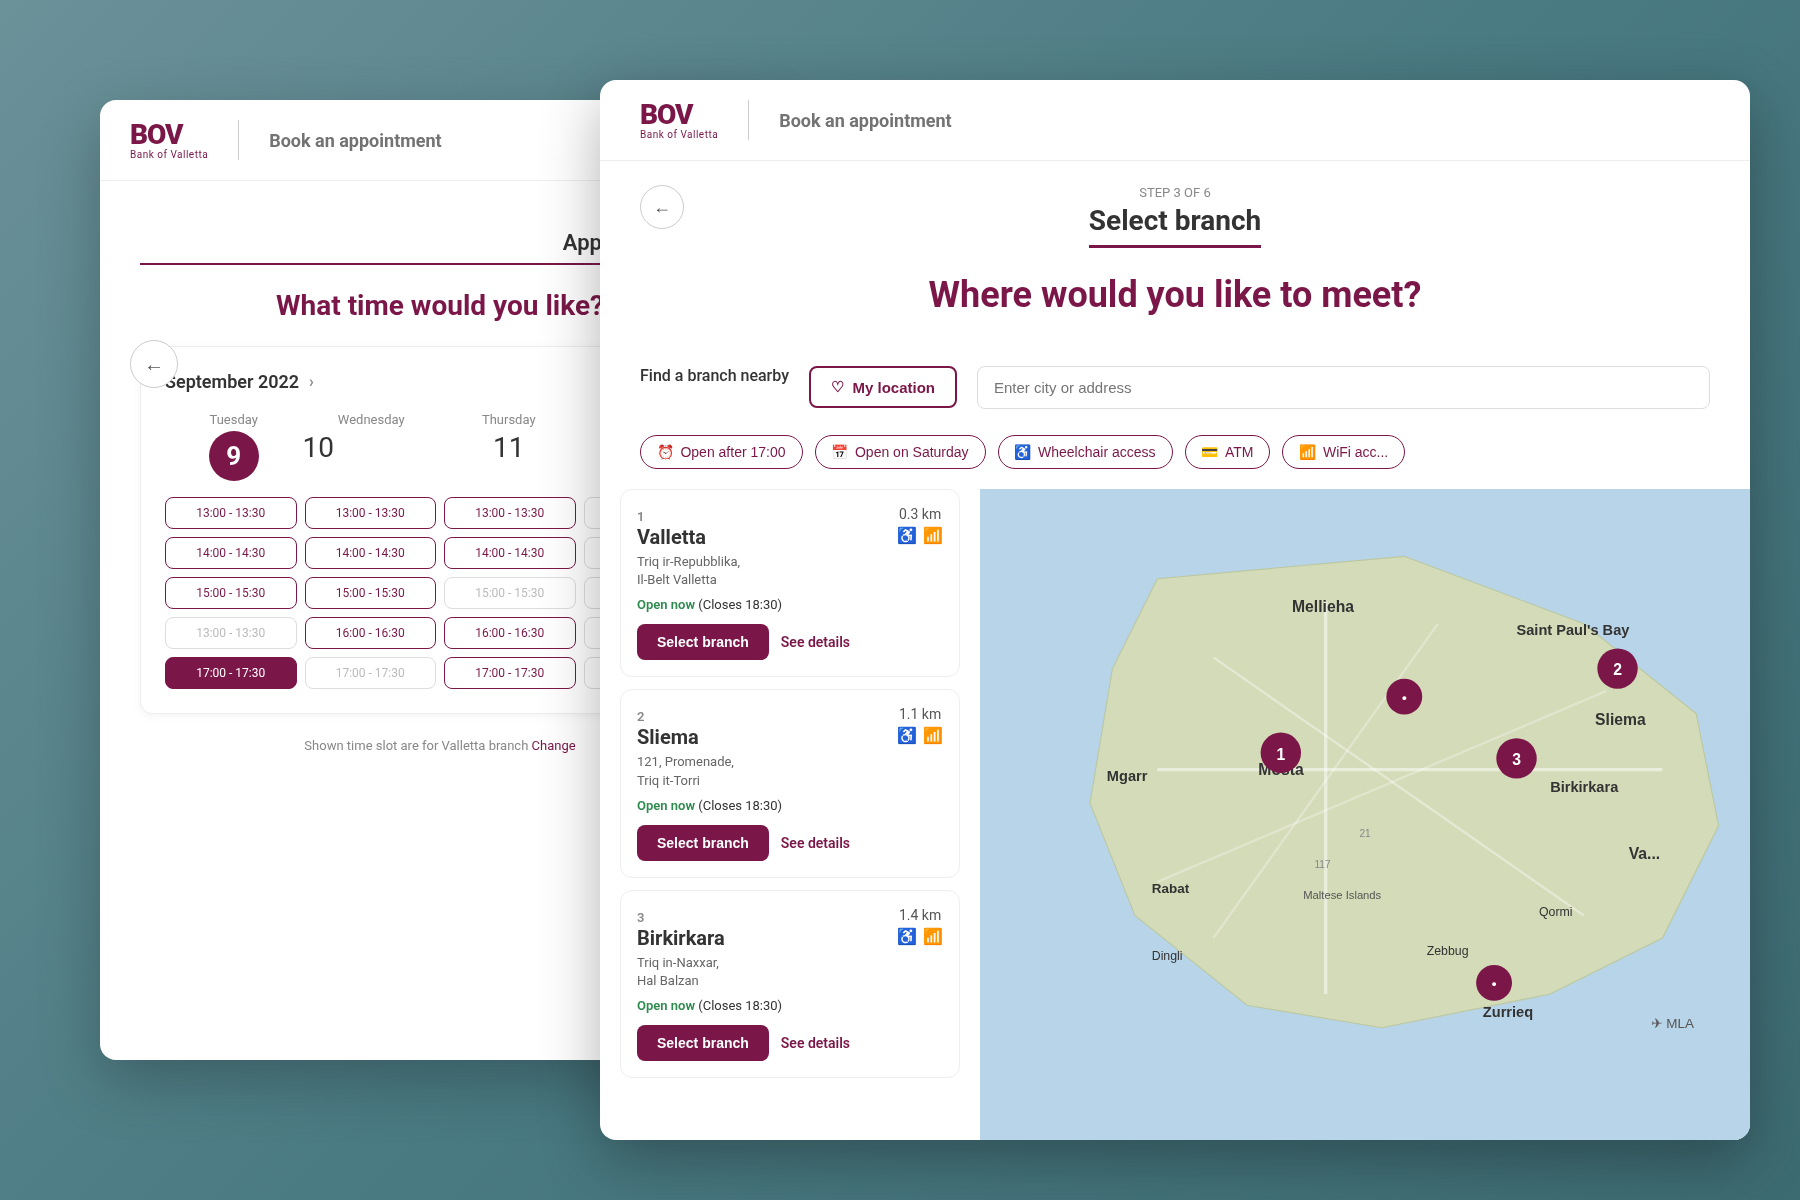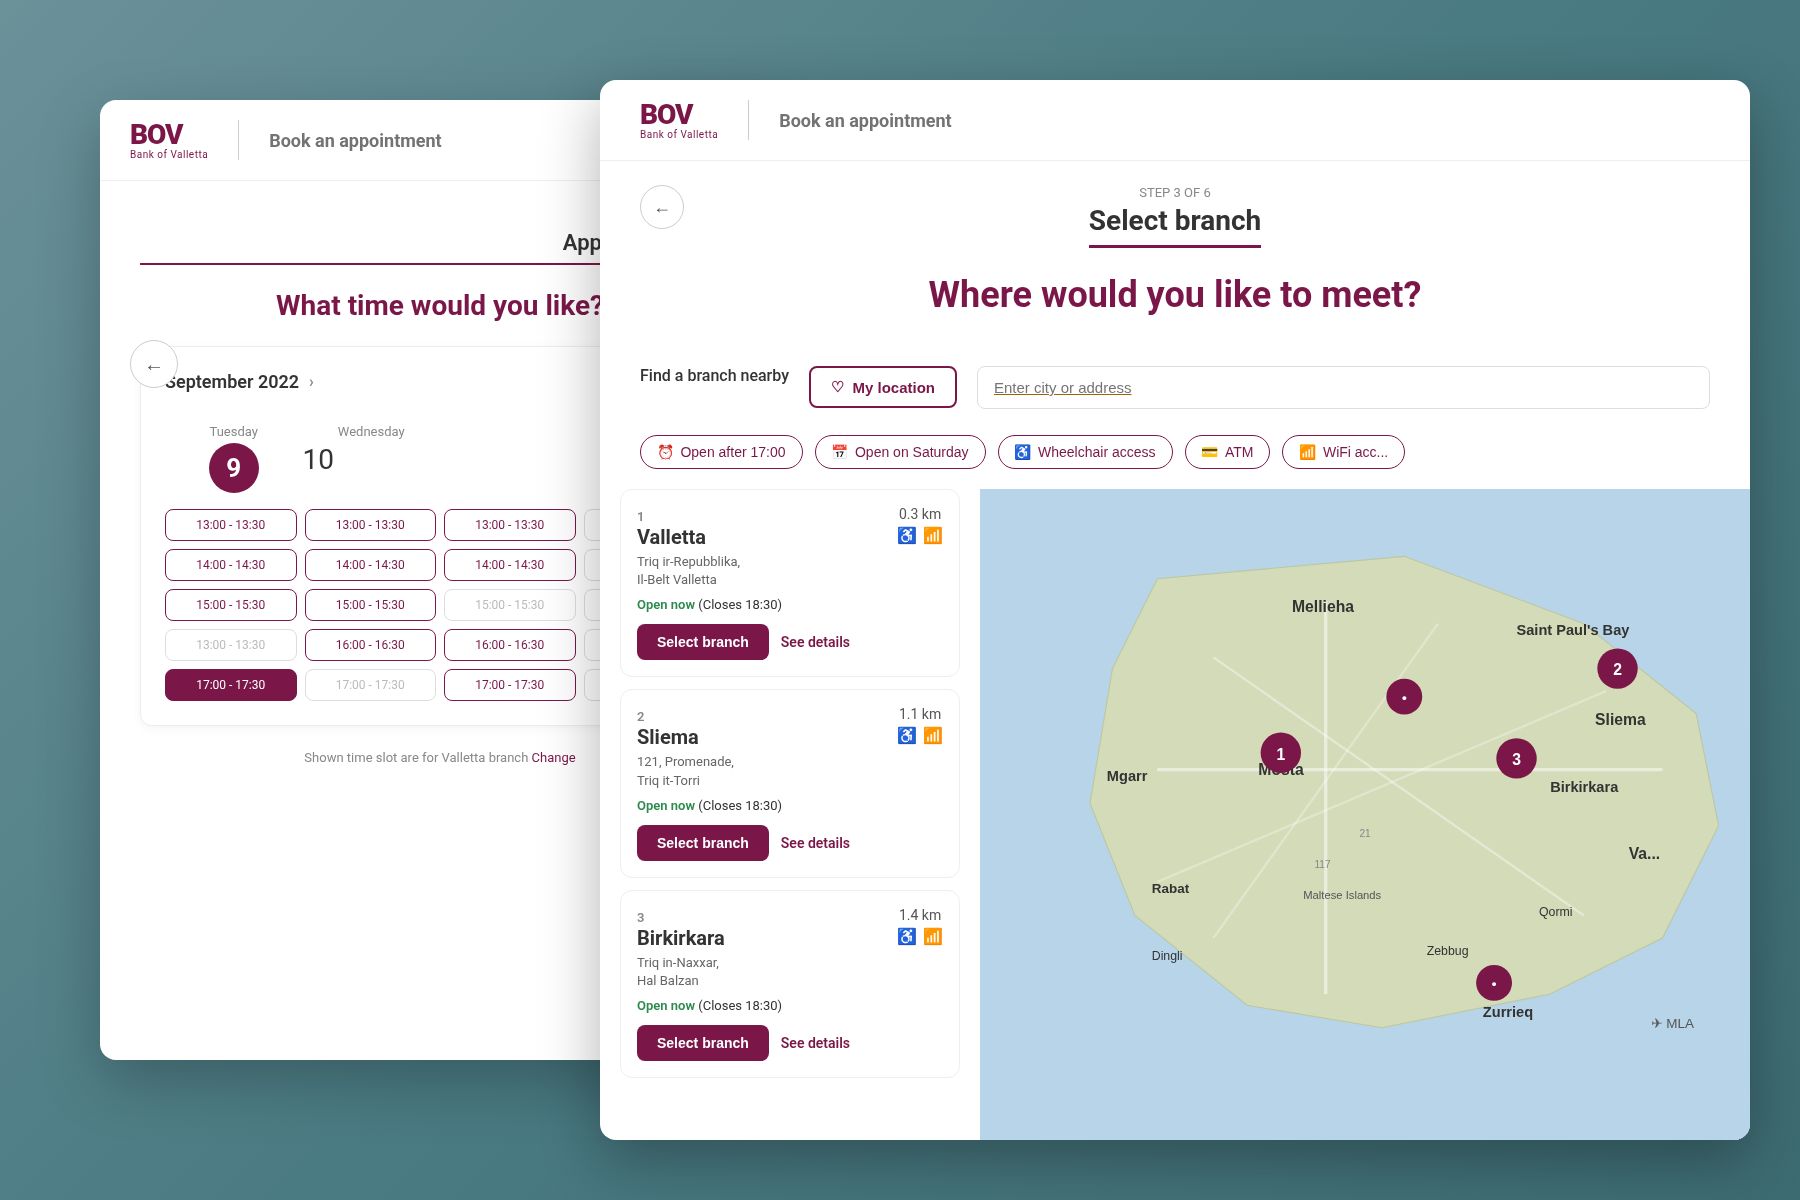--- a/index.html
+++ b/index.html
@@ -143,21 +143,21 @@
       box-shadow: 0 2px 10px rgba(0,0,0,0.05);
     }
 
     .calendar-month {
       display: flex;
       align-items: center;
       gap: 10px;
       font-size: 18px;
       font-weight: 600;
       color: #333;
-      margin-bottom: 32px;
+      margin-bottom: 20px;
     }
 
     .calendar-days-header {
       display: grid;
       grid-template-columns: repeat(4, 1fr);
       text-align: center;
       margin-bottom: 16px;
     }
 
     .day-label {
@@ -298,21 +298,20 @@
       white-space: nowrap;
     }
 
     .address-input {
       flex: 1;
       padding: 12px 16px;
       border: 1px solid #ddd;
       border-radius: 8px;
       font-size: 15px;
       color: #a16207;
-      text-decoration: underline;
     }
 
     .filter-row {
       display: flex;
       align-items: center;
       gap: 12px;
       padding: 0 40px;
       margin-bottom: 20px;
       flex-shrink: 0;
       flex-wrap: wrap;
@@ -517,20 +516,24 @@
       </div>
 
       <div class="calendar-days-header">
         <div>
           <div class="day-label">Tuesday</div>
           <div class="day-number active">9</div>
         </div>
         <div>
           <div class="day-label">Wednesday</div>
           <div class="day-number" style="text-align:left;margin-top:4px;">10</div>
+        </div>
+        <div>
+          <div class="day-label">Thursday</div>
+          <div class="day-number" style="text-align:center;margin-top:4px;">11</div>
         </div>
         <div>
           <div class="day-label"></div>
           <div class="day-number" style="text-align:center;margin-top:4px;"></div>
         </div>
       </div>
 
       <div class="time-grid">
 
         <div class="time-slot">13:00 - 13:30</div>

